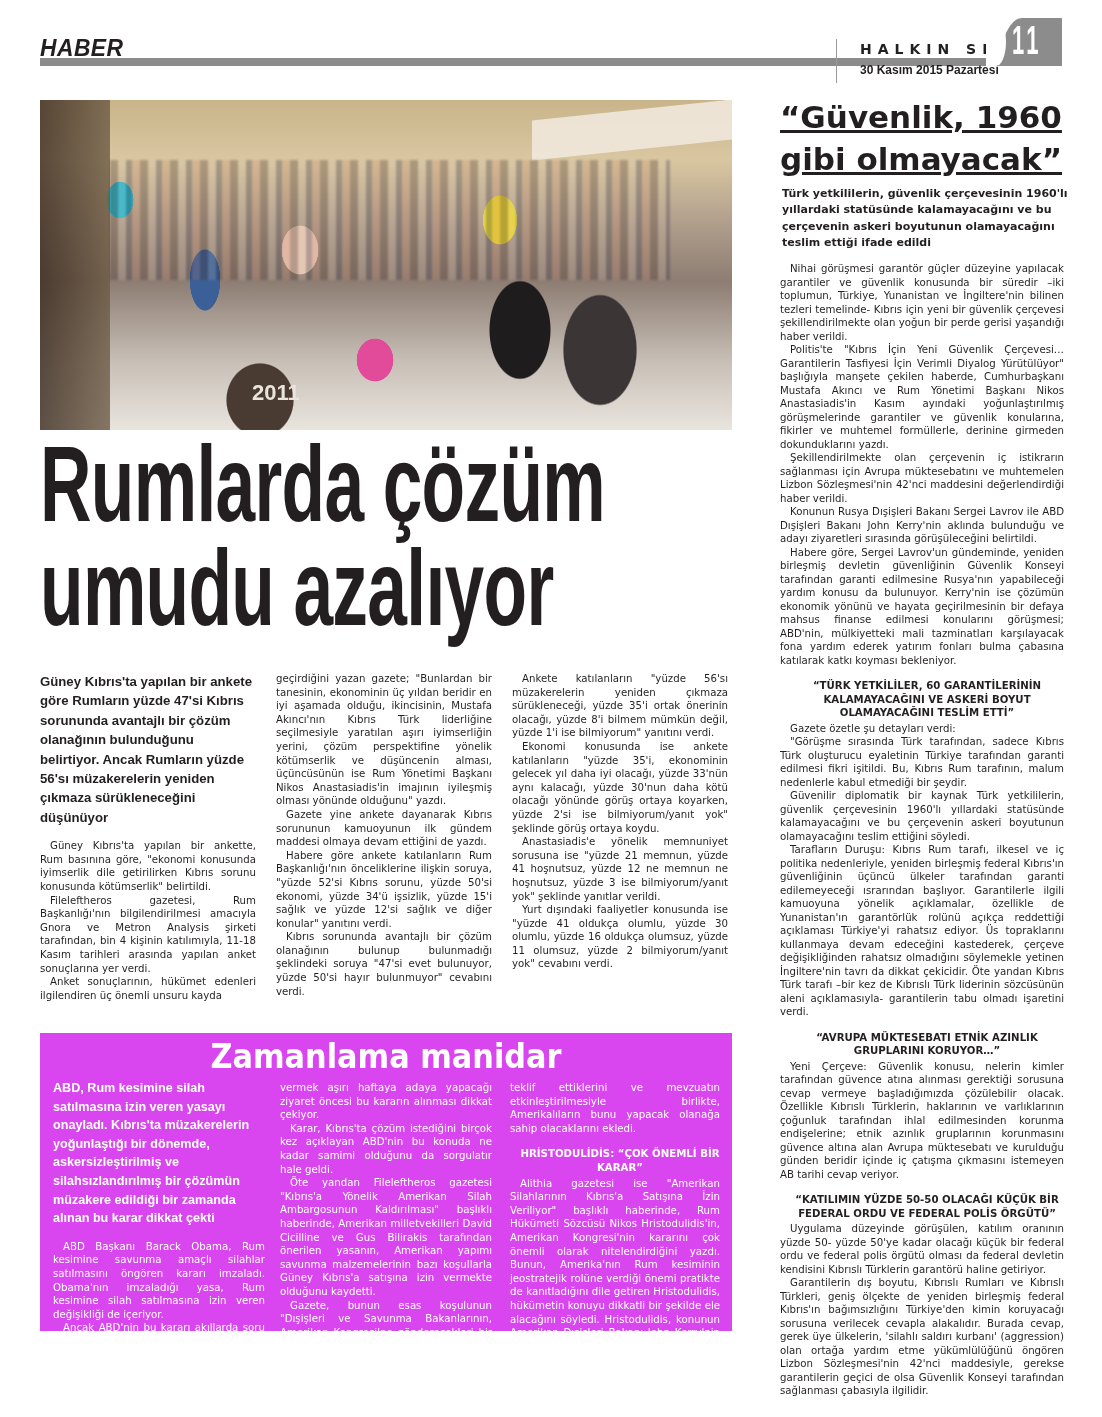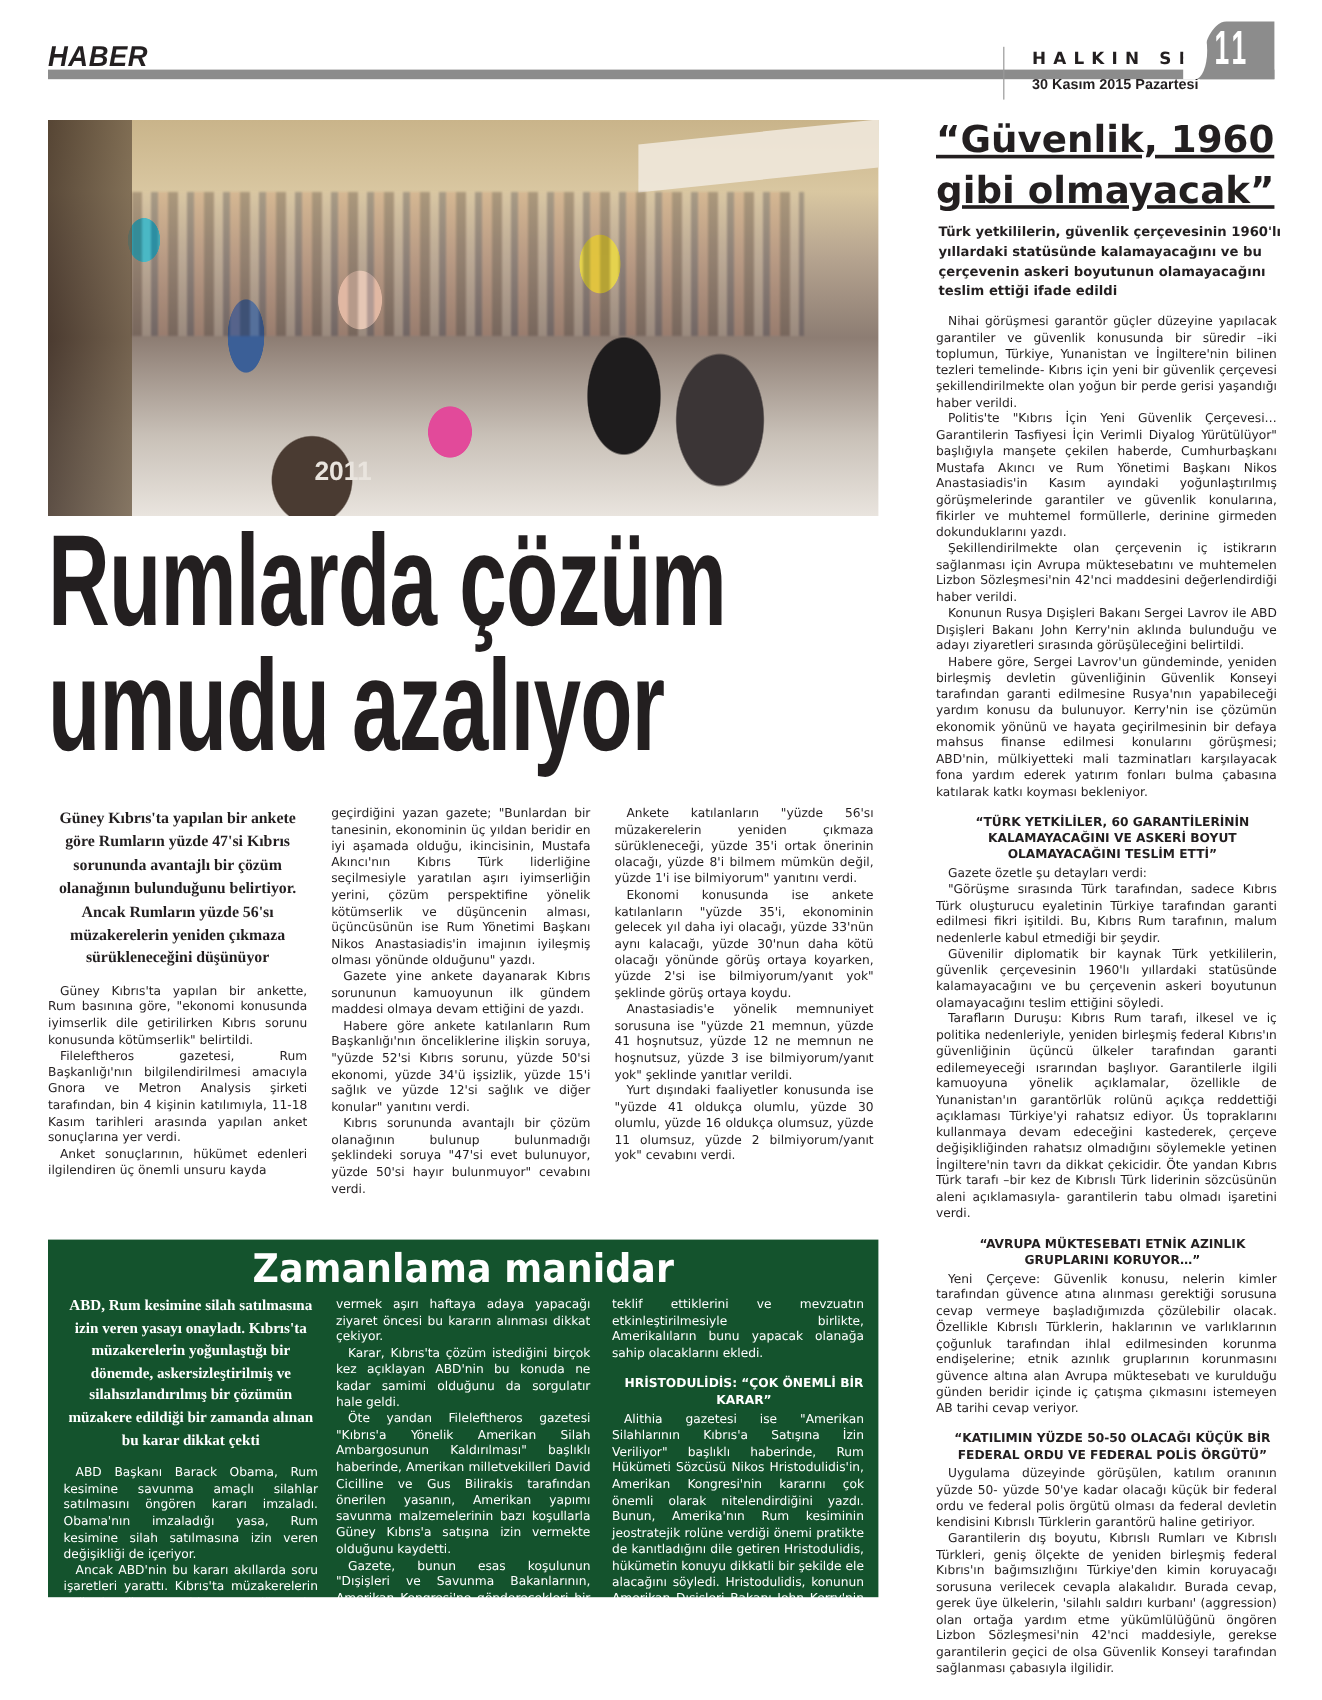--- a/index.html
+++ b/index.html
@@ -26,43 +26,43 @@
       radial-gradient(ellipse 25px 50px at 165px 180px, #3b5f97 0%, #3b5f97 60%, transparent 62%),
       radial-gradient(ellipse 28px 40px at 460px 120px, #e7d53a 0%, #e7d53a 60%, transparent 62%),
       radial-gradient(ellipse 22px 30px at 80px 100px, #2eb5c9 0%, #2eb5c9 60%, transparent 62%),
       radial-gradient(ellipse 30px 40px at 260px 150px, #e7c7b5 0%, #e7c7b5 60%, transparent 62%),
       linear-gradient(180deg, #c9b48a 0%, #d9c7a1 18%, #b5a38f 35%, #8d7d73 55%, #c9c1b8 80%, #e9e4de 100%);
   }
   .photo-left-wall { position: absolute; left: 0; top: 0; width: 70px; height: 100%; background: linear-gradient(90deg, #3a2a1f, #6d5b45); opacity: 0.8; }
   .photo-right-awning { position: absolute; right: 0; top: 10px; width: 200px; height: 40px; background: #efe8dc; transform: skewY(-6deg); opacity: 0.9; }
   .photo-crowd { position: absolute; left: 70px; top: 60px; width: 560px; height: 120px; background:
       repeating-linear-gradient(90deg, rgba(70,50,40,0.55) 0 8px, rgba(220,200,180,0.3) 8px 16px, rgba(40,40,60,0.5) 16px 22px, rgba(200,120,90,0.35) 22px 30px); opacity: 0.55; filter: blur(1px); }
-  .photo-caption-shirt { position: absolute; left: 222px; top: 280px; font-family: "Liberation Sans", sans-serif; font-weight: bold; font-size: 22px; color: #e9e4de; }
+  .photo-caption-shirt { position: absolute; left: 212px; top: 280px; font-family: "Liberation Sans", sans-serif; font-weight: bold; font-size: 22px; color: #e9e4de; }
 
   
   .headline { position: absolute; left: 40px; top: 432px; width: 700px; font-family: "Liberation Sans", sans-serif; font-weight: bold; font-size: 108px; line-height: 104px; color: #231f20; transform: scaleX(0.66); transform-origin: left top; white-space: nowrap; letter-spacing: -1px; }
   .headline span { display: block; }
 
   
   .col { position: absolute; font-family: "DejaVu Sans", sans-serif; font-size: 10.2px; line-height: 13.6px; color: #231f20; text-align: justify; }
   .col p { text-indent: 10px; }
-  .lead { font-family: Liberation Serif, serif; font-weight: bold; font-size: 13.2px; line-height: 19.4px; color: #231f20; margin-bottom: 12px; text-align: center; }
+  .lead { font-family: Liberation Sans, sans-serif; font-weight: bold; font-size: 13.2px; line-height: 19.4px; color: #231f20; margin-bottom: 12px; text-align: left; }
   .sub-head { font-weight: bold; margin: 12px 0 2px 10px; text-align: center; }
 
   .c1 { left: 40px; top: 672px; width: 216px; }
   .c2 { left: 276px; top: 672px; width: 216px; }
   .c3 { left: 512px; top: 672px; width: 216px; }
 
   
   .side-title { position: absolute; left: 780px; top: 96px; width: 300px; font-family: "DejaVu Sans", sans-serif; font-weight: bold; font-size: 31px; line-height: 42px; color: #231f20; text-decoration: underline; }
   .side-deck { position: absolute; left: 782px; top: 186px; width: 290px; font-family: "DejaVu Sans", sans-serif; font-weight: bold; font-size: 11px; line-height: 16.4px; color: #231f20; }
   .c-side { left: 780px; top: 262px; width: 284px; font-size: 10.2px; line-height: 13.5px; }
 
   
-  .box { position: absolute; left: 40px; top: 1033px; width: 692px; height: 298px; background: #14532d; color: #ffffff; padding-left: 44px; }
+  .box { position: absolute; left: 40px; top: 1033px; width: 692px; height: 298px; background: #d946ef; color: #ffffff; padding-left: 44px; }
   .box-title { position: absolute; left: 0; top: 2px; width: 692px; text-align: center; font-family: "DejaVu Sans", sans-serif; font-weight: bold; font-size: 33px; line-height: 44px; color: #ffffff; transform: scaleX(0.92); }
   .box .col { color: #ffffff; }
   .box .lead { color: #ffffff; font-size: 12.6px; line-height: 18.6px; }
   .b1 { left: 13px; top: 46px; width: 212px; }
   .b2 { left: 240px; top: 48px; width: 212px; }
   .b3 { left: 470px; top: 48px; width: 210px; }
 </style>
 </head>
 <body>
 

